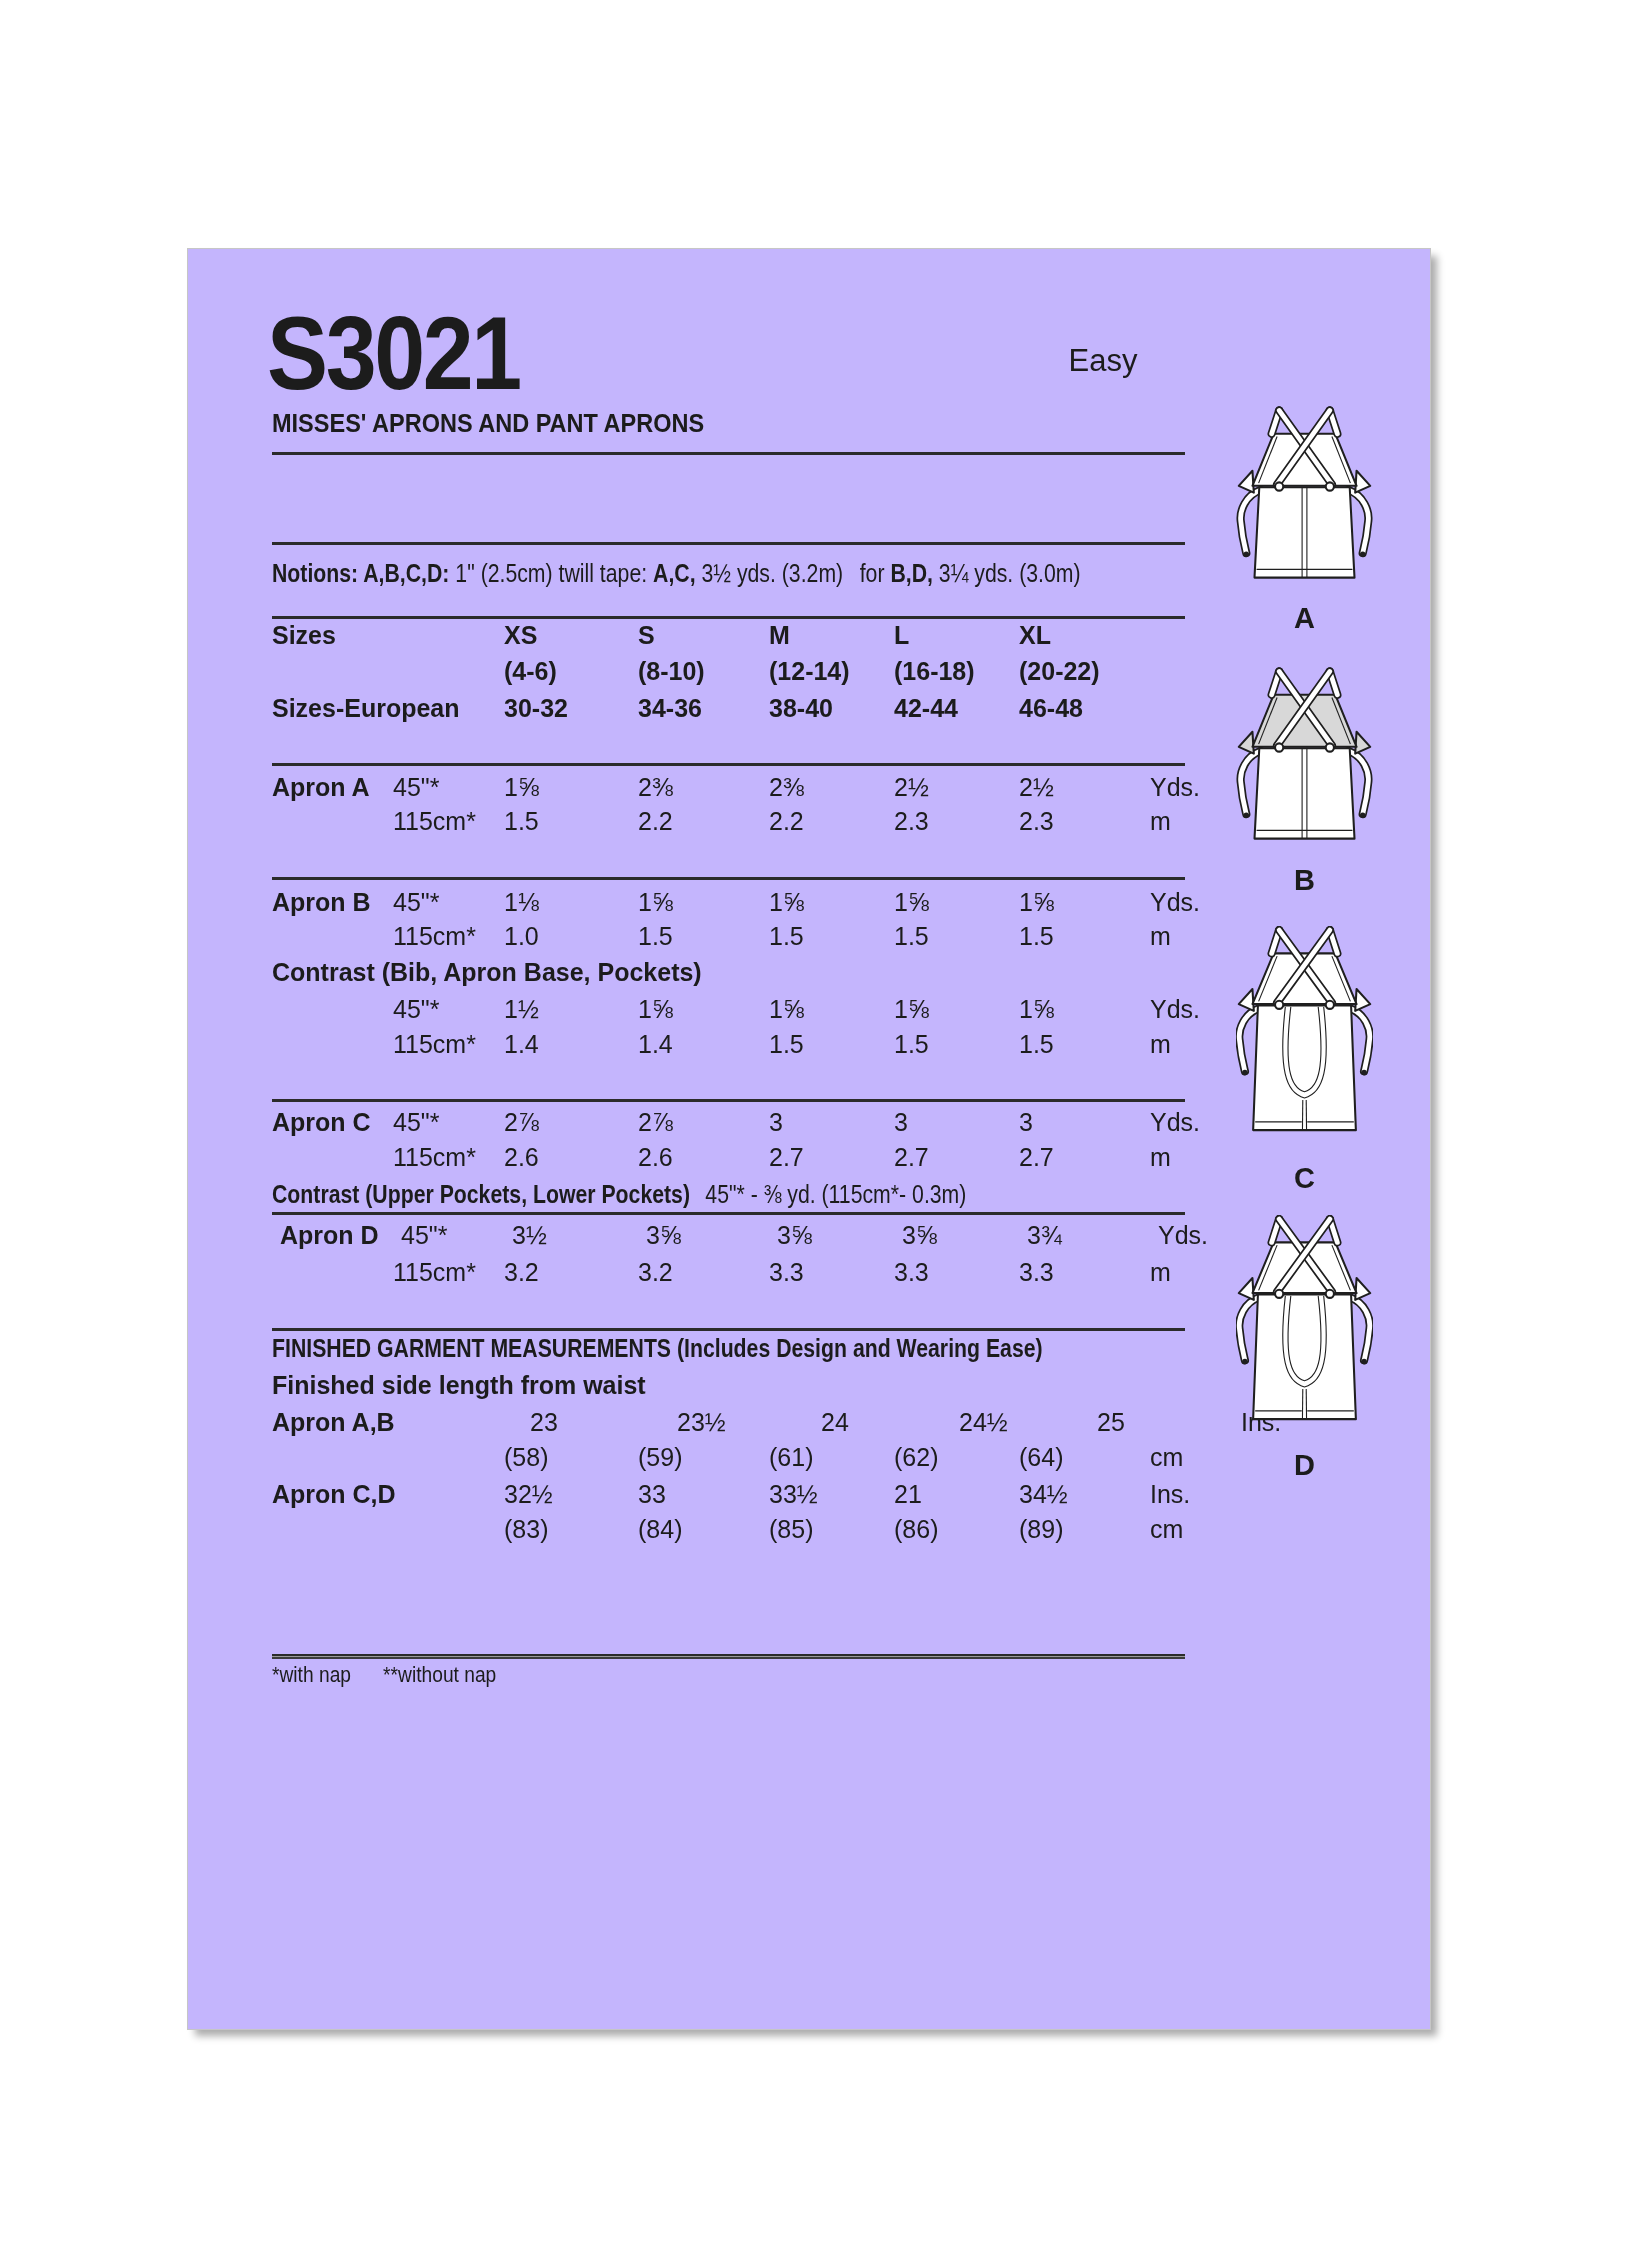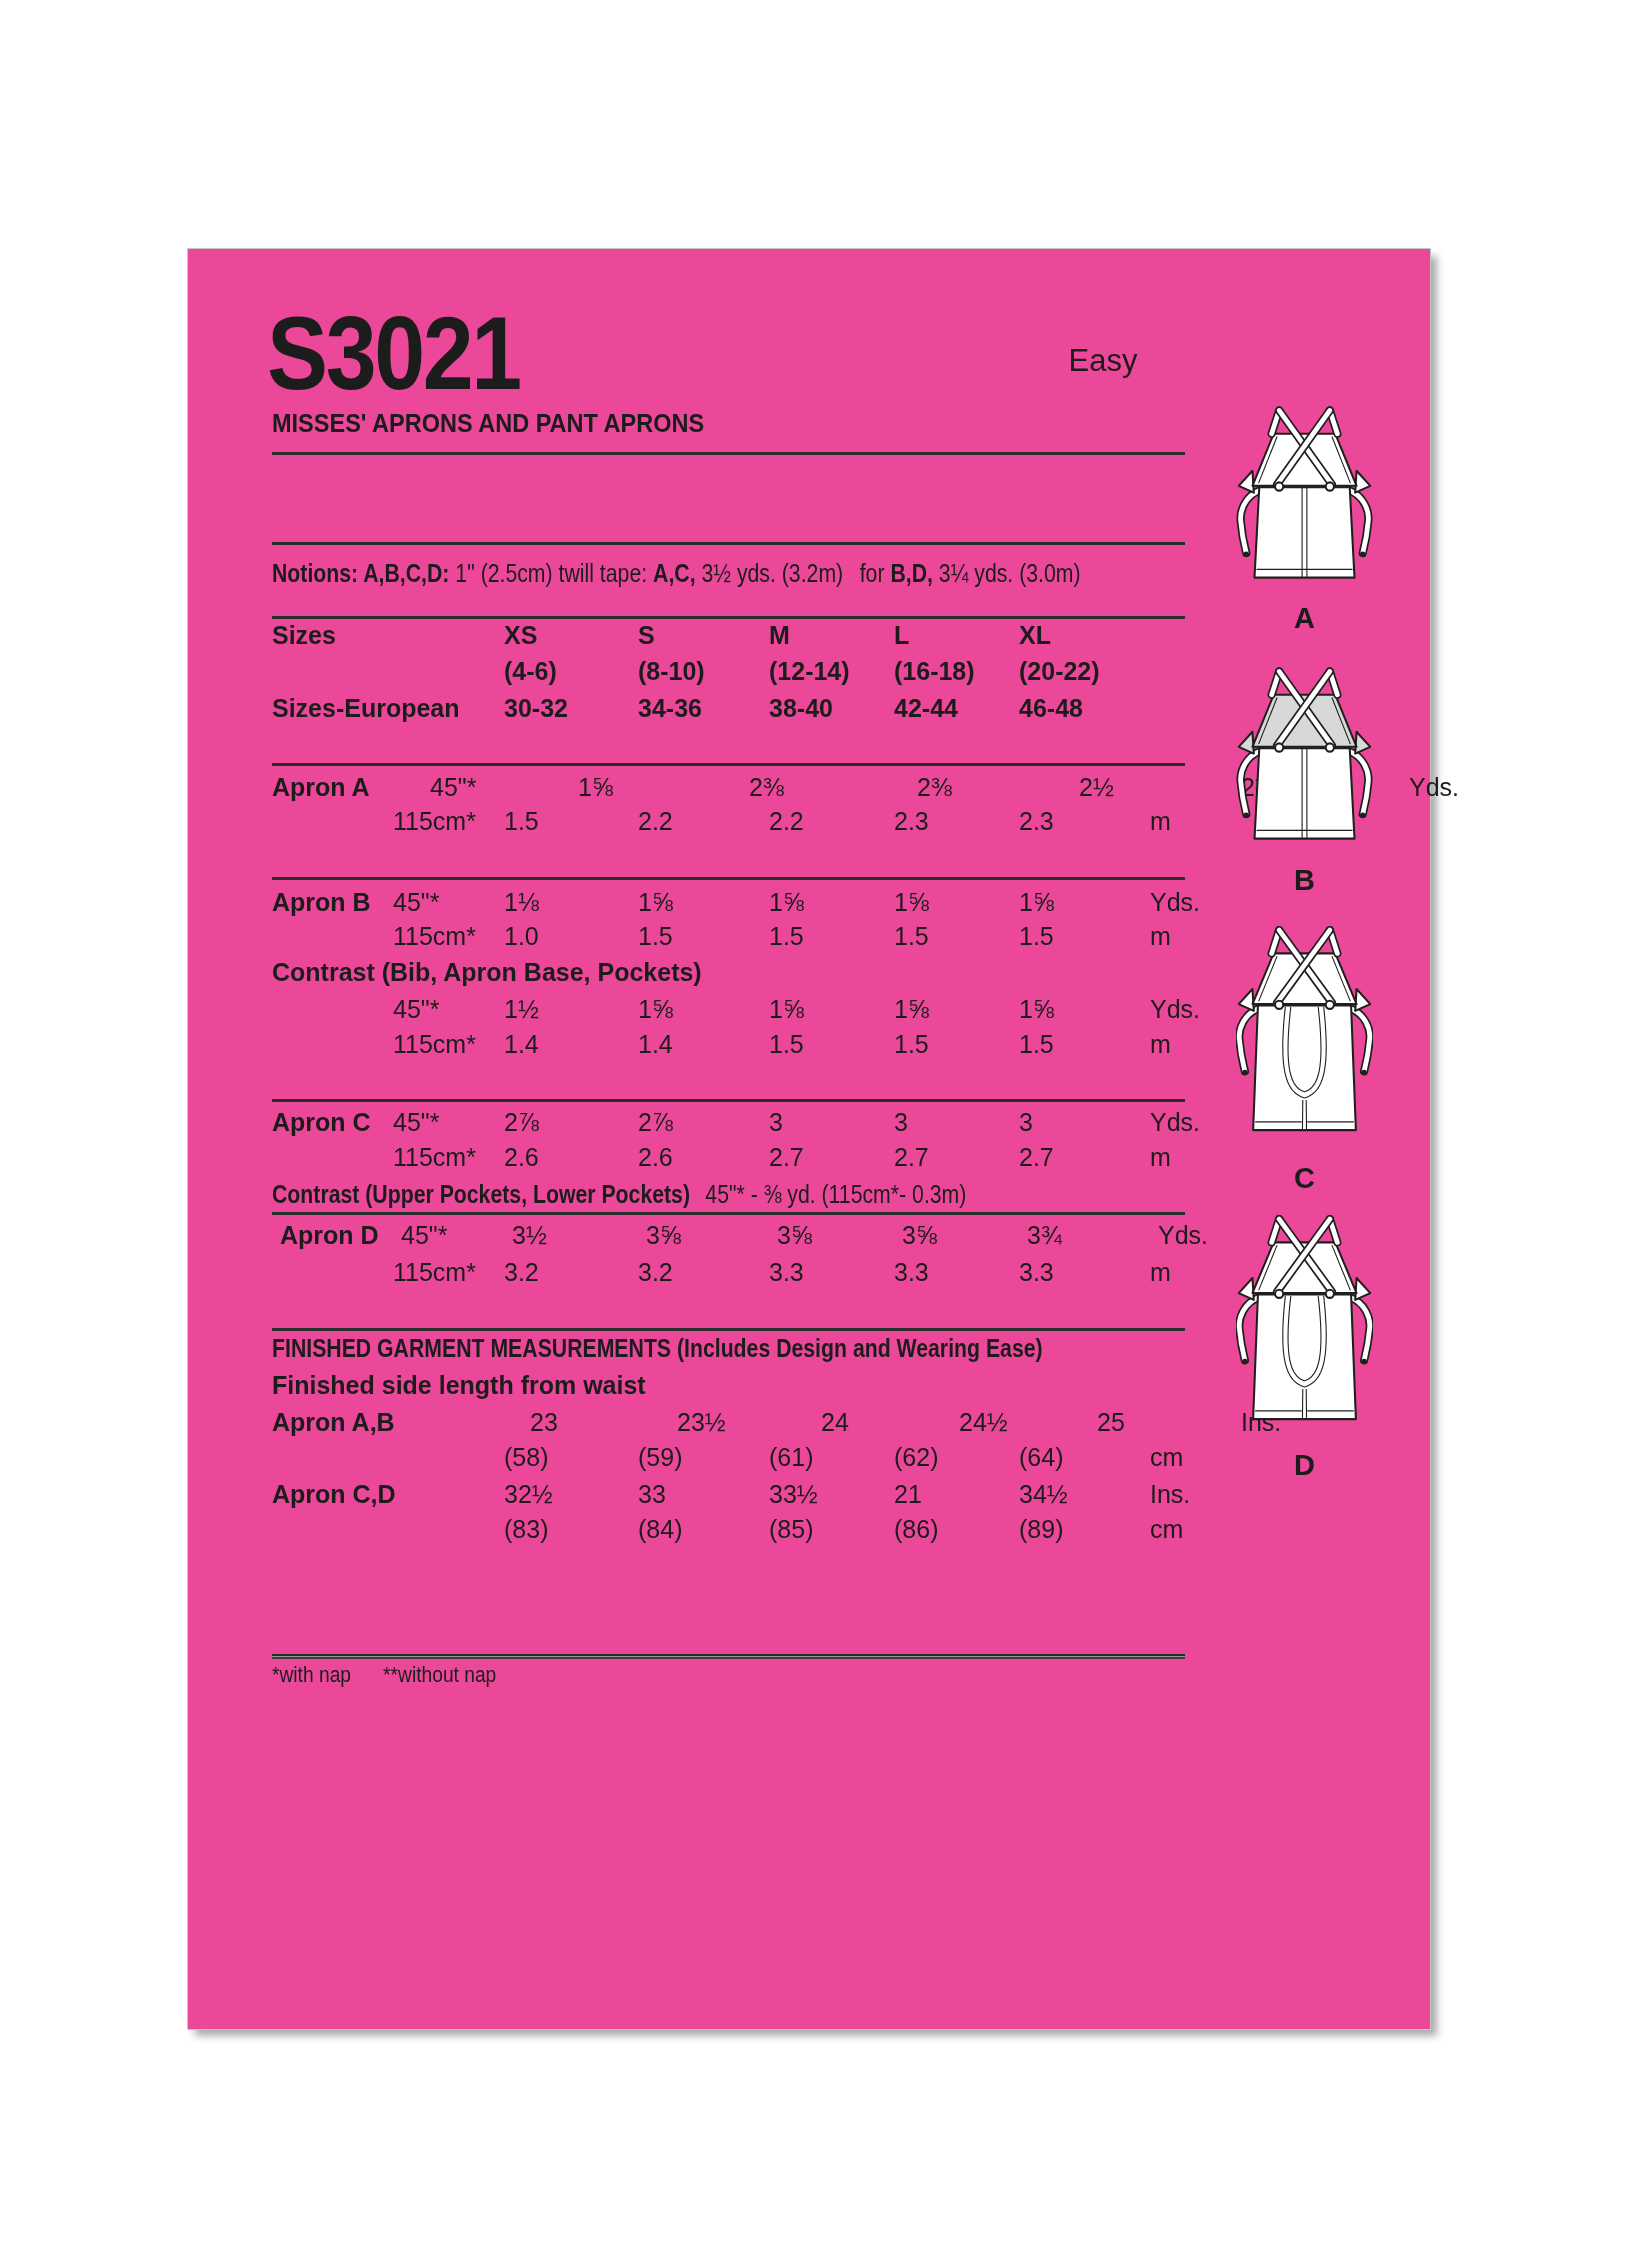--- a/index.html
+++ b/index.html
@@ -1,17 +1,17 @@
 <!DOCTYPE html>
 <html style="font-size:11px"><head>
 <meta charset="utf-8">
 <style>
   html,body{margin:0;padding:0;width:1645px;height:2261px;background:#ffffff;
     font-family:"Liberation Sans",sans-serif;color:#1c1c1c;overflow:hidden;}
-  .page{position:absolute;left:187px;top:248px;width:1242px;height:1780px;background:#ec4899;
+  .page{position:absolute;left:187px;top:248px;width:1242px;height:1780px;background:#c4b5fd;
     border:0.7px solid #c6c6c6;box-shadow:6.9px 6.9px 7.5px -1.4px rgba(0,0,0,0.33);}
   .abs{position:absolute;}
   .rule{position:absolute;left:84px;width:913px;height:3.4px;background:#2b2b2b;}
   .rule.dbl{height:4.8px;background:linear-gradient(to bottom,#2b2b2b 0,#2b2b2b 2.1px,#9a9a9a 2.1px,#9a9a9a 2.7px,#3c3c3c 2.7px,#3c3c3c 4.8px);}
   .title{left:79px;top:52px;font-size:104px;font-weight:700;letter-spacing:-2.7px;line-height:1;
     transform:scaleX(0.88);transform-origin:0 0;white-space:nowrap;}
   .easy{left:857px;top:96px;width:116px;text-align:center;font-size:31px;line-height:1;}
   .cat{left:84px;top:162px;font-size:25px;font-weight:700;line-height:1;white-space:nowrap;
     transform:scaleX(0.94);transform-origin:0 0;}
   .line{position:absolute;left:84px;font-size:25px;line-height:1.15;white-space:nowrap;}
@@ -79,21 +79,21 @@
       <div class="trow" style="top: 447px;">
         <span class="c b">Sizes-European</span>
         <span class="c"></span>
         <span class="c b">30-32</span>
         <span class="c b">34-36</span>
         <span class="c b">38-40</span>
         <span class="c b">42-44</span>
         <span class="c b">46-48</span>
         <span class="c"></span>
       </div>
-      <div class="trow" style="top: 526px; gap: 37px;">
+      <div class="trow" style="top: 526px;">
         <span class="c b">Apron A</span>
         <span class="c">45"*</span>
         <span class="c">1⅝</span>
         <span class="c">2⅜</span>
         <span class="c">2⅜</span>
         <span class="c">2½</span>
         <span class="c">2½</span>
         <span class="c">Yds.</span>
       </div>
       <div class="trow" style="top: 560px;">

